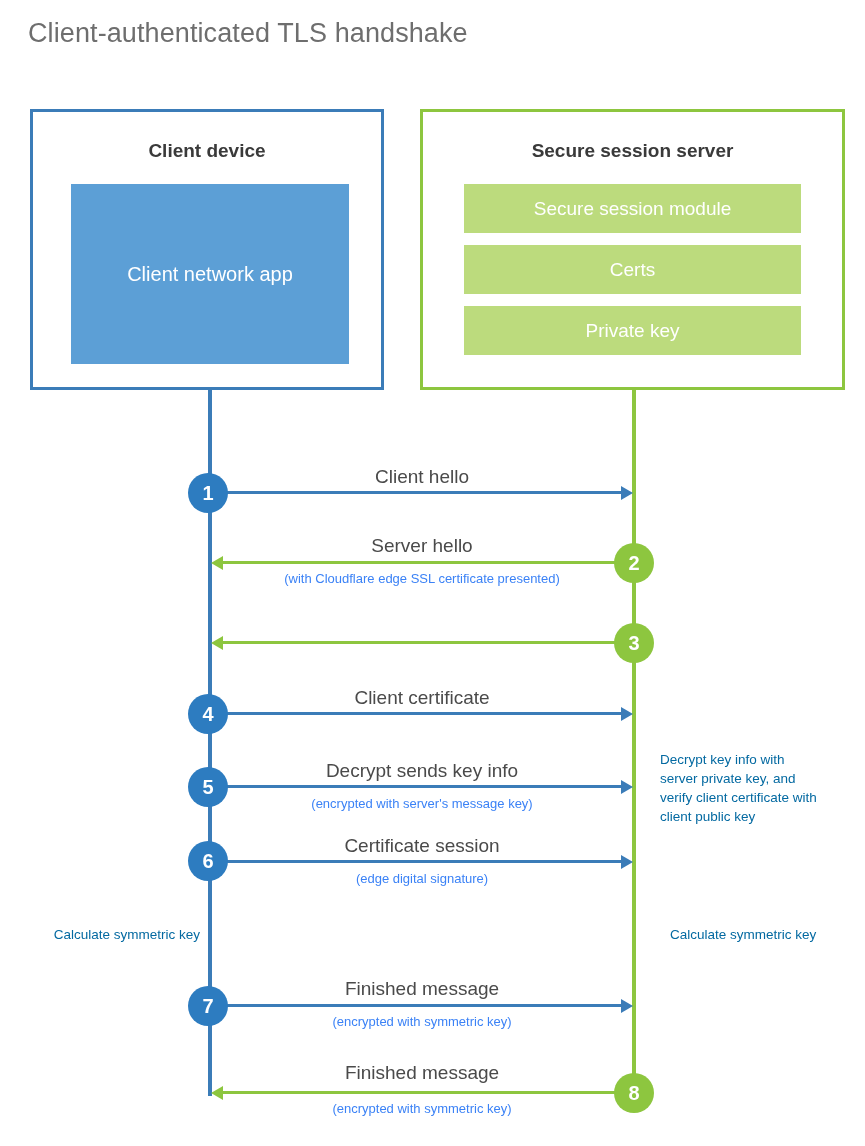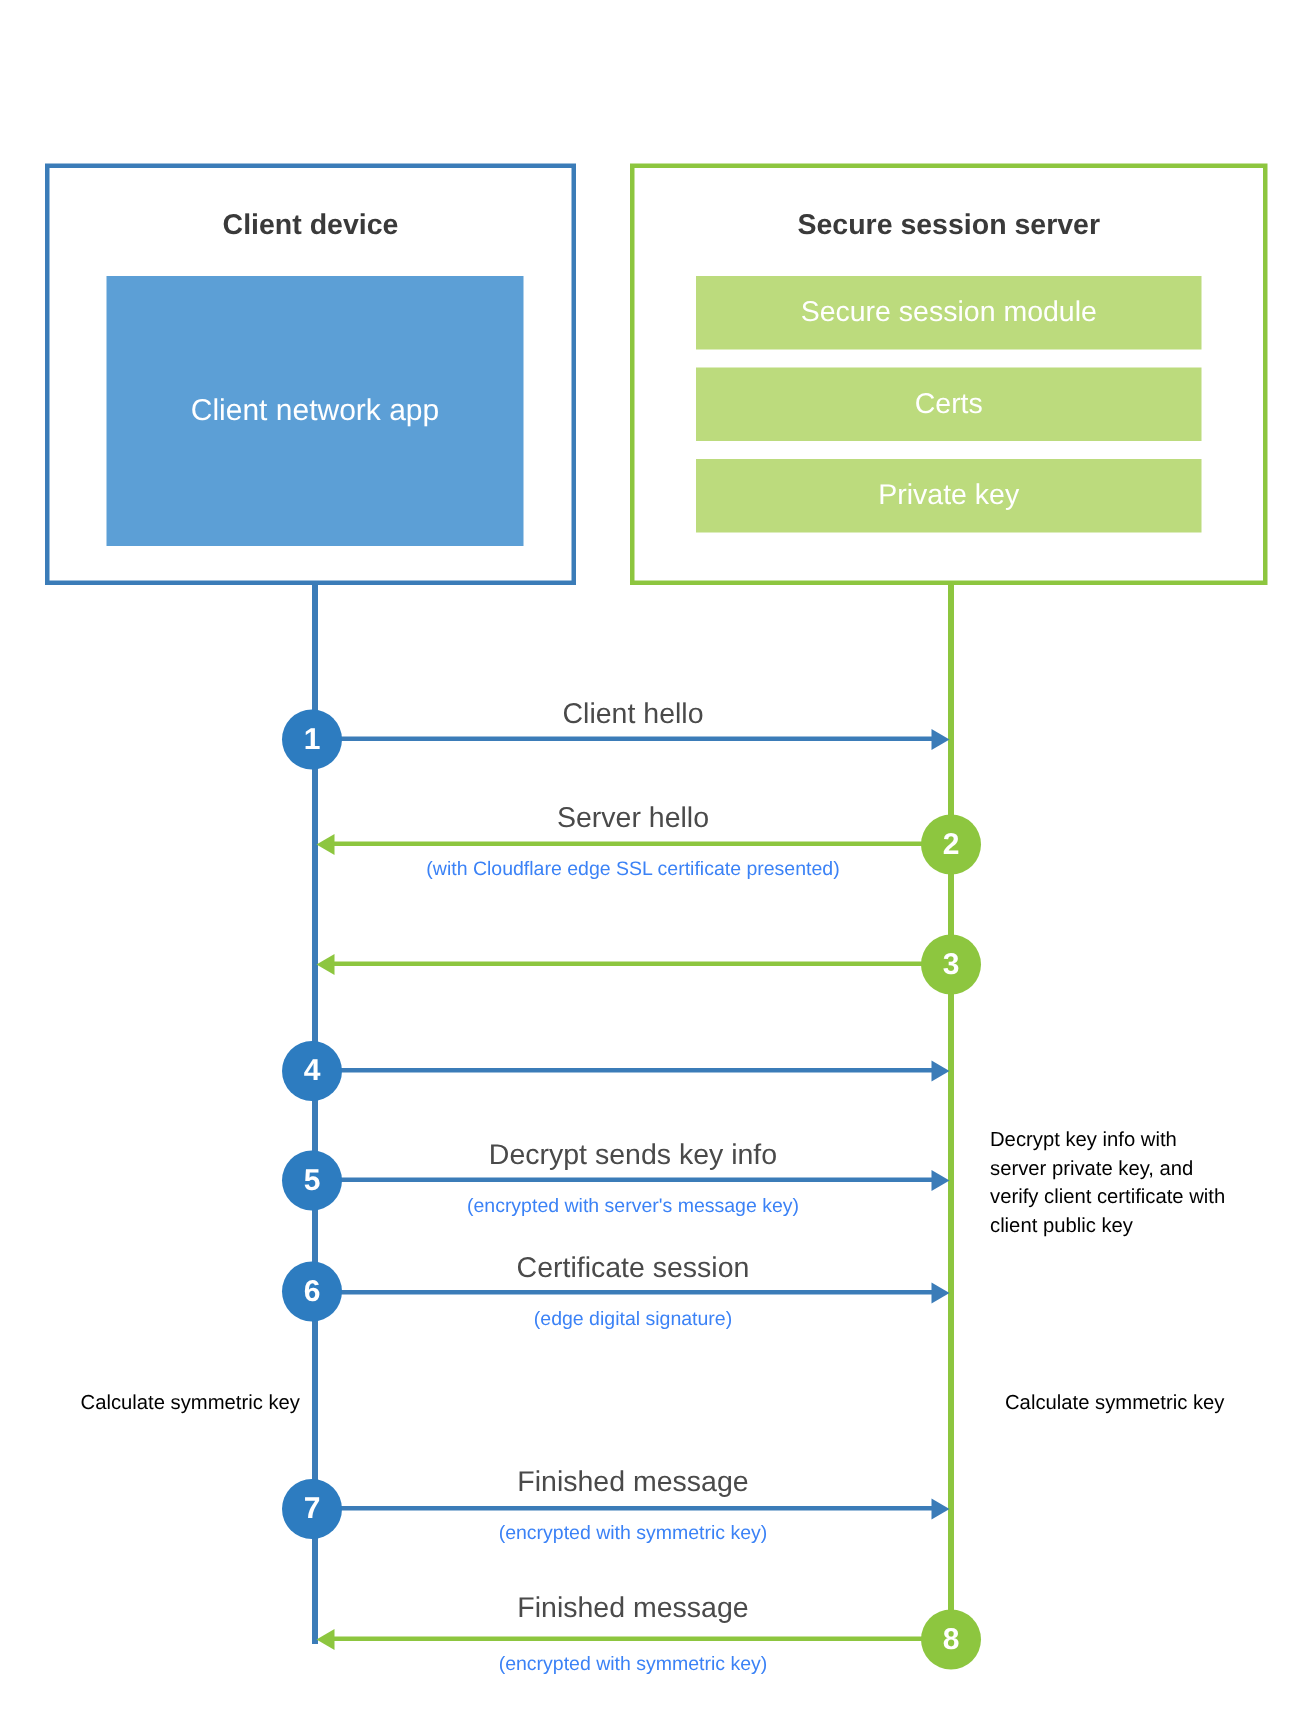--- a/index.html
+++ b/index.html
@@ -165,30 +165,31 @@
     font-size: 13px;
     color: #3b82f6;
     white-space: nowrap;
   }
 
   
   .side-note {
     position: absolute;
     font-size: 13.5px;
     line-height: 1.42;
-    color: #000000;
+    color: #0369a1;
   }
   .side-note.right-align { text-align: right; }
   .side-note.left-align  { text-align: left; }
 </style>
 </head>
 <body>
 
 <div id="canvas">
 
+  <div class="page-title">Client-authenticated TLS handshake</div>
 
   <div class="party-box client">
     <div class="party-title">Client device</div>
     <div class="client-app">Client network app</div>
   </div>
 
   <div class="party-box server">
     <div class="party-title">Secure session server</div>
     <div class="server-bars">
       <div class="server-bar">Secure session module</div>
@@ -211,20 +212,21 @@
       <span class="head"></span>
     </div>
   <div class="arrow-sublabel" style="left:210px; top:571px; width:424px;">(with Cloudflare edge SSL certificate presented)</div>
   <div class="step-circle green" style="left:614px; top:543px;">2</div>
 
   <div class="arrow green to-left" style="left:222px; top:641px; width:412px;">
       <span class="head"></span>
     </div>
   <div class="step-circle green" style="left:614px; top:623px;">3</div>
 
+  <div class="arrow-label" style="left:210px; top:687px; width:424px;">Client certificate</div>
   <div class="arrow blue to-right" style="left:210px; top:712px; width:412px;">
       <span class="head"></span>
     </div>
   <div class="step-circle blue" style="left:188px; top:694px;">4</div>
 
   <div class="arrow-label" style="left:210px; top:760px; width:424px;">Decrypt sends key info</div>
   <div class="arrow blue to-right" style="left:210px; top:785px; width:412px;">
       <span class="head"></span>
     </div>
   <div class="arrow-sublabel" style="left:210px; top:796px; width:424px;">(encrypted with server's message key)</div>

